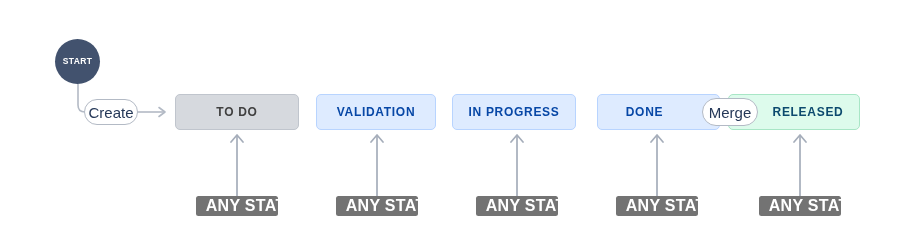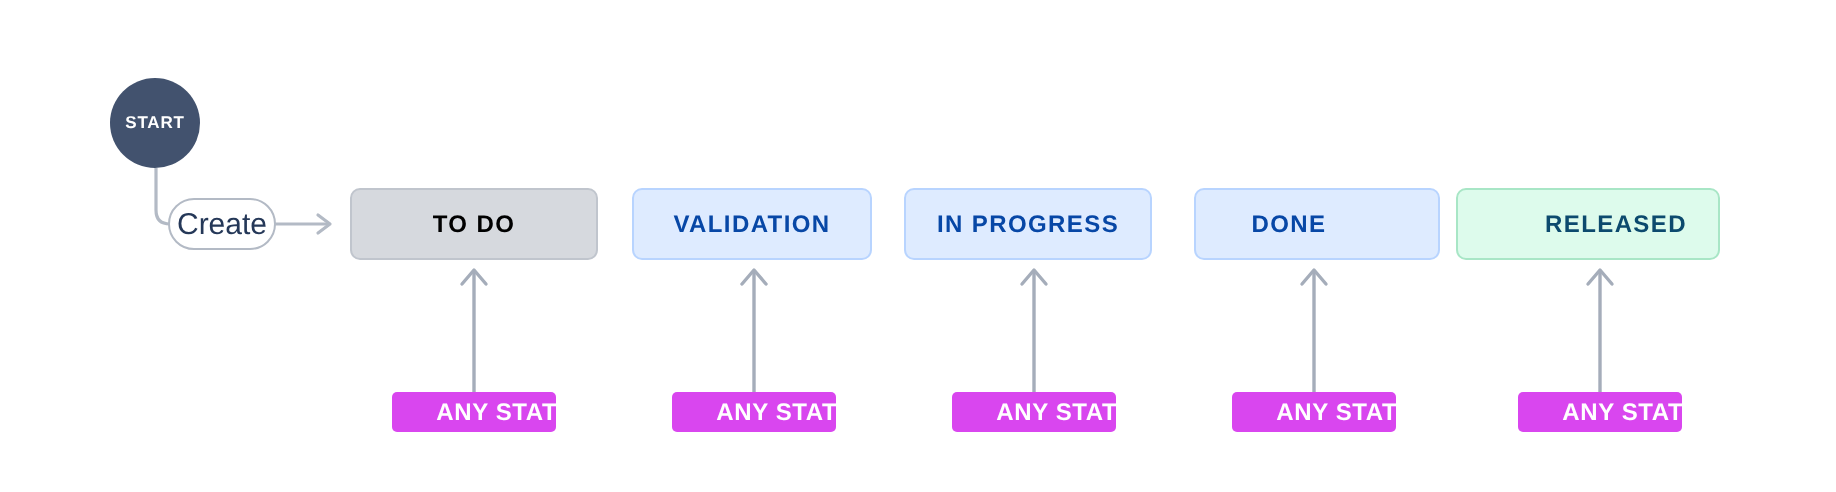--- a/index.html
+++ b/index.html
@@ -78,44 +78,44 @@
     justify-content: center;
     box-sizing: border-box;
     font-size: 12px;
     font-weight: bold;
     letter-spacing: 0.7px;
     white-space: nowrap;
   }
   .status-box.grey {
     background: #d6d9de;
     border: 1.3px solid #c0c5cd;
-    color: #000000;
+    color: #404040;
   }
   .status-box.blue {
     background: #deebff;
     border: 1.3px solid #b8d4ff;
     color: #0747a6;
   }
   .status-box.green {
     background: #ddfbec;
     border: 1.3px solid #a8e6c6;
     color: #0c4a6e;
   }
 
   
   .any-status-badge {
     position: absolute;
-    background: #d946ef;
+    background: #737373;
     border-radius: 2.5px;
     display: flex;
     align-items: center;
     justify-content: center;
     box-sizing: border-box;
     color: #ffffff;
-    font-size: 12px;
+    font-size: 16px;
     font-weight: bold;
     letter-spacing: 0.3px;
     white-space: nowrap;
     padding-left: 40px;
   }
 </style>
 </head>
 <body>
 
 <div id="canvas">
@@ -164,20 +164,23 @@
   </div>
 
   <div class="status-box blue" style="left:597px; top:94px; width:123px; height:36px;">
     <span style="margin-right:28px;text-align:center;">DONE</span>
   </div>
 
   <div class="status-box green" style="left:728px; top:94px; width:132px; height:36px;">
     <span style="margin-left:28px;">RELEASED</span>
   </div>
 
+  <div class="transition-pill" style="left:702px; top:98px; width:56px; height:28px; z-index:5;">
+    <span>Merge</span>
+  </div>
 
   <div class="any-status-badge" style="left:196px; top:196px; width:82px; height:20px;">
     <span>ANY STATUS</span>
   </div>
 
   <div class="any-status-badge" style="left:336px; top:196px; width:82px; height:20px;">
     <span>ANY STATUS</span>
   </div>
 
   <div class="any-status-badge" style="left:476px; top:196px; width:82px; height:20px;">

